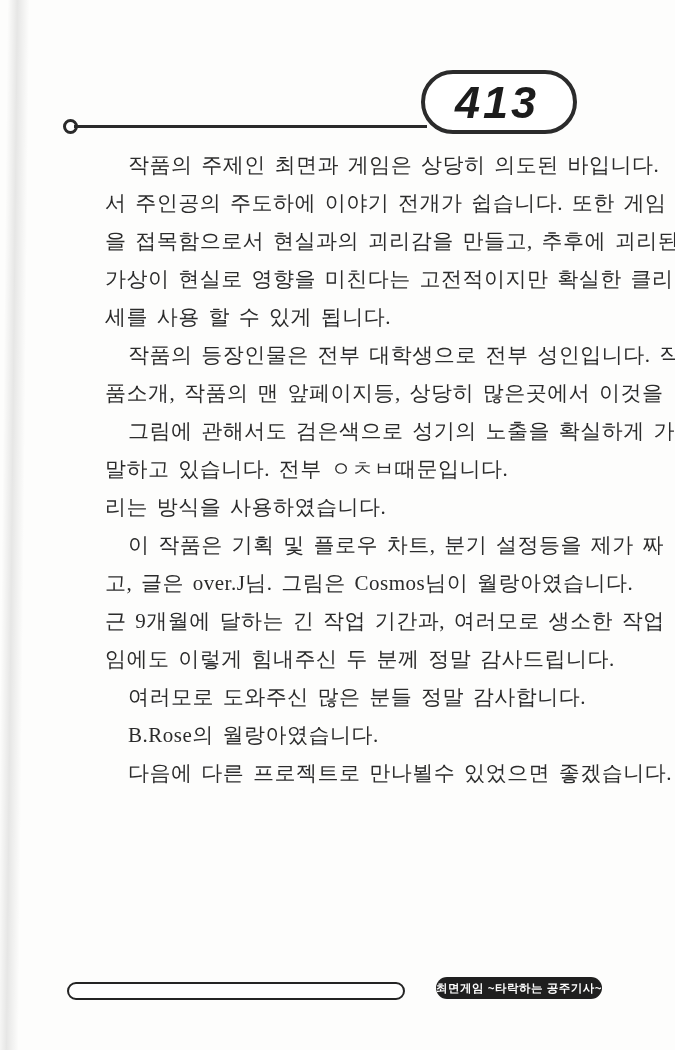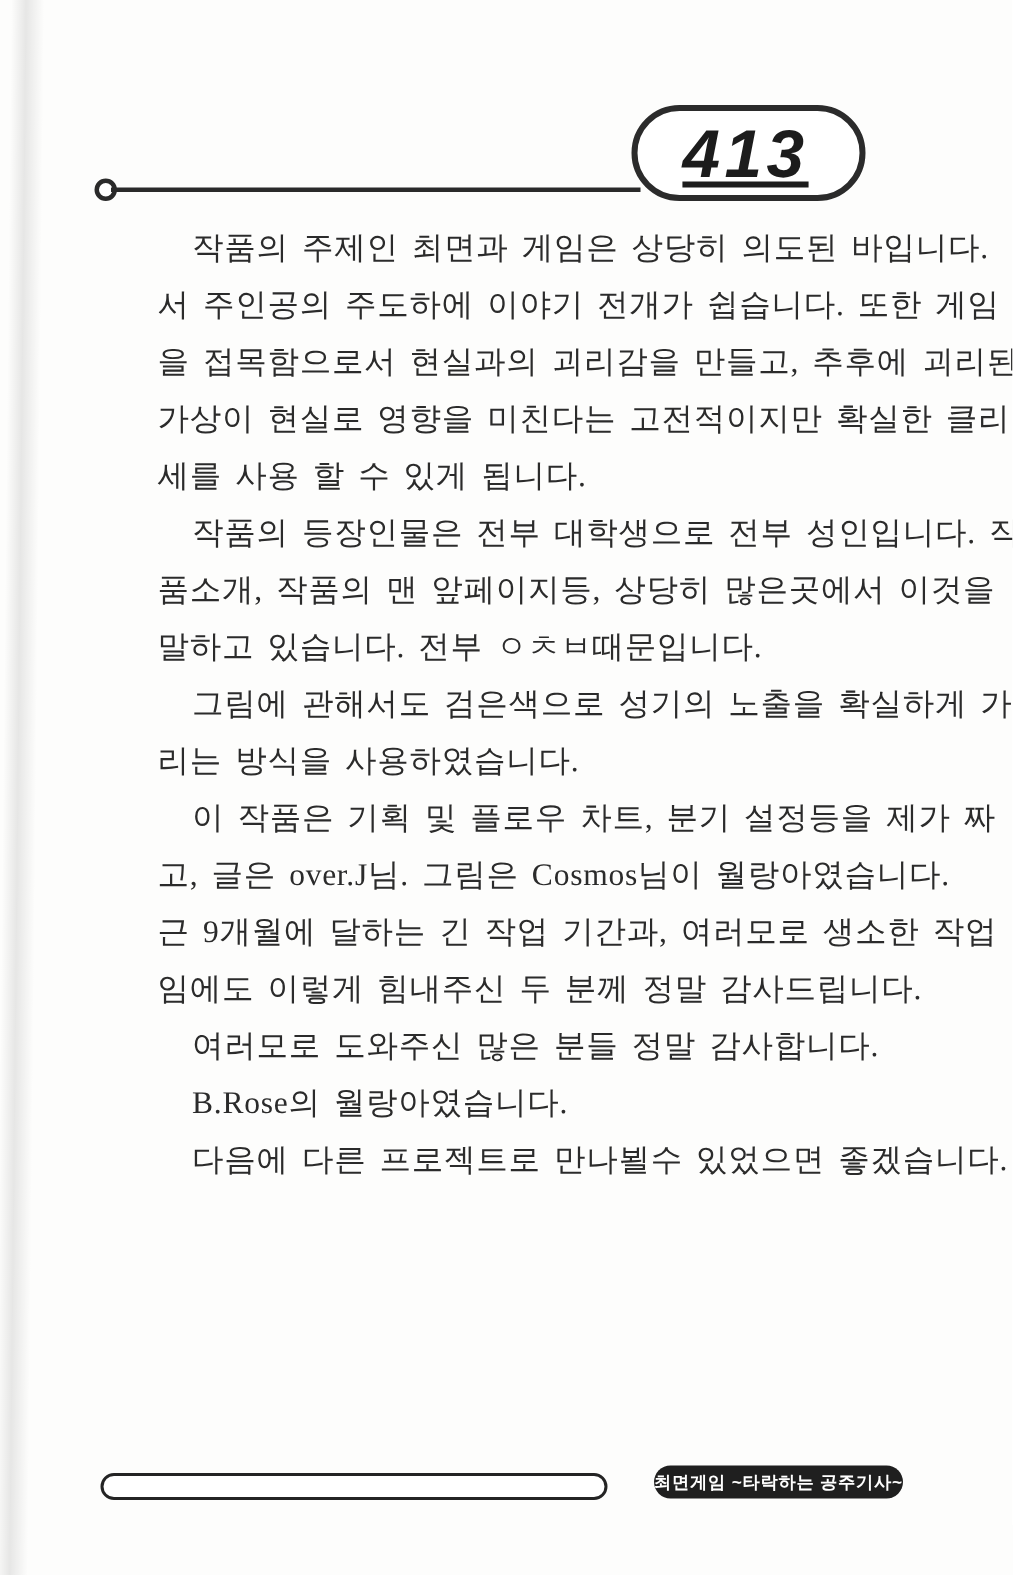--- a/index.html
+++ b/index.html
@@ -43,21 +43,20 @@
   }
   .page-number-badge span {
     font-family: "Liberation Sans", "DejaVu Sans", sans-serif;
     font-style: italic;
     font-weight: 700;
     font-size: 45px;
     letter-spacing: 3px;
     color: #1c1c1c;
     padding-right: 4px;
     line-height: 1;
-    text-decoration: underline;
   }
   .header-rule {
     position: absolute;
     left: 74px;
     top: 125px;
     width: 353px;
     height: 3px;
     background: #2a2a2a;
   }
   .header-ring {
@@ -146,22 +145,22 @@
 
   <div class="afterword">
 
   <div class="line indent">작품의 주제인 최면과 게임은 상당히 의도된 바입니다.</div>
       <div class="line">서 주인공의 주도하에 이야기 전개가 쉽습니다. 또한 게임</div>
       <div class="line">을 접목함으로서 현실과의 괴리감을 만들고, 추후에 괴리된</div>
       <div class="line">가상이 현실로 영향을 미친다는 고전적이지만 확실한 클리</div>
       <div class="line">세를 사용 할 수 있게 됩니다.</div>
       <div class="line indent">작품의 등장인물은 전부 대학생으로 전부 성인입니다. 작</div>
       <div class="line">품소개, 작품의 맨 앞페이지등, 상당히 많은곳에서 이것을</div>
+      <div class="line indent">그림에 관해서도 검은색으로 성기의 노출을 확실하게 가</div>
       <div class="line">말하고 있습니다. 전부 ㅇㅊㅂ때문입니다.</div>
-      <div class="line indent">그림에 관해서도 검은색으로 성기의 노출을 확실하게 가</div>
       <div class="line">리는 방식을 사용하였습니다.</div>
       <div class="line indent">이 작품은 기획 및 플로우 차트, 분기 설정등을 제가 짜</div>
       <div class="line">고, 글은 over.J님. 그림은 Cosmos님이 월랑아였습니다.</div>
       <div class="line">근 9개월에 달하는 긴 작업 기간과, 여러모로 생소한 작업</div>
       <div class="line">임에도 이렇게 힘내주신 두 분께 정말 감사드립니다.</div>
       <div class="line indent">여러모로 도와주신 많은 분들 정말 감사합니다.</div>
       <div class="line indent">B.Rose의 월랑아였습니다.</div>
       <div class="line indent">다음에 다른 프로젝트로 만나뵐수 있었으면 좋겠습니다.</div>
     </div>
 

